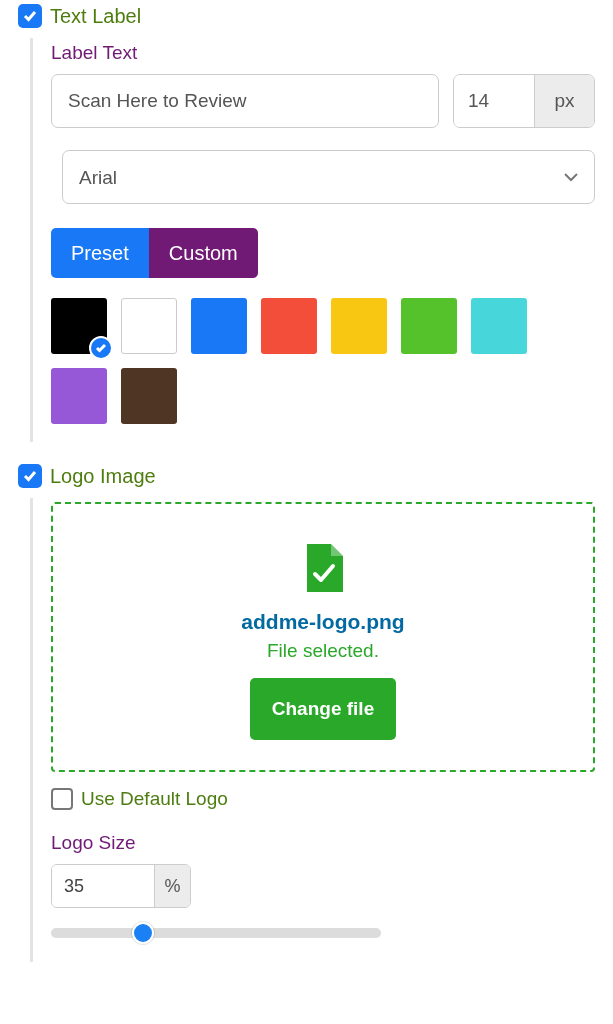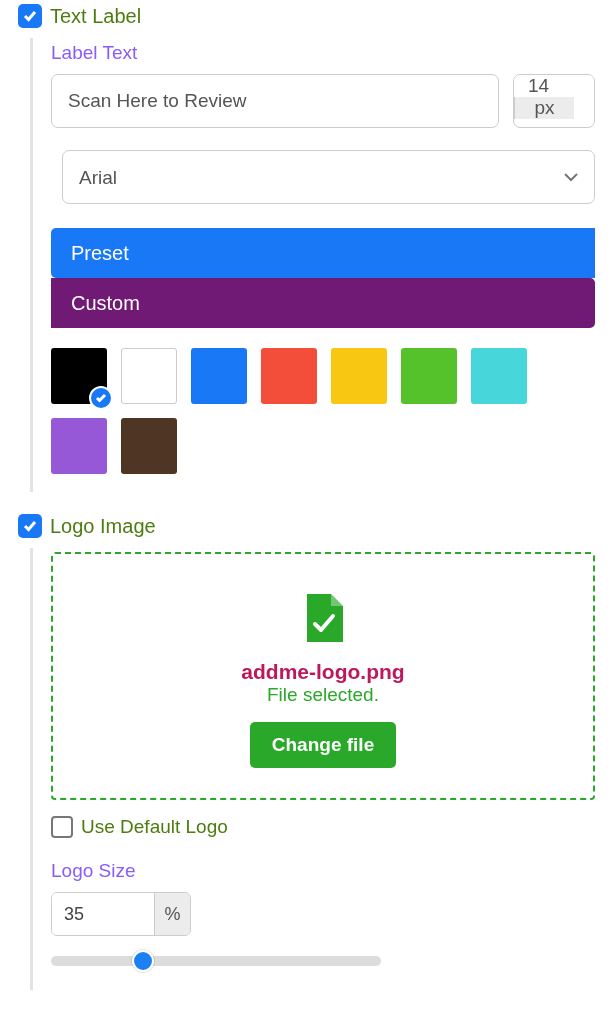--- a/index.html
+++ b/index.html
@@ -35,42 +35,41 @@
     font-size: 20px;
     color: #4d7c0f;
   }
   .section-body {
     border-left: 3px solid #e3e3e3;
     margin-left: 12px;
     padding: 4px 0 18px 18px;
   }
   .field-label {
     font-size: 19px;
-    color: #8b5cf6;
+    color: #701a75;
     margin-bottom: 10px;
   }
   .row { display: flex; gap: 14px; margin-bottom: 22px; }
   .text-input {
     flex: 1;
     height: 54px;
     border: 1px solid #ccc;
     border-radius: 7px;
     padding: 0 16px;
     font-size: 19px;
     color: #555;
     background: #fff;
     outline: none;
   }
   .size-group {
     display: flex;
     border: 1px solid #ccc;
     border-radius: 7px;
     overflow: hidden;
     height: 54px;
-    flex-direction: column;
   }
   .size-input {
     width: 80px;
     border: none;
     padding: 0 14px;
     font-size: 19px;
     color: #555;
     outline: none;
     background: #fff;
   }
@@ -106,21 +105,20 @@
     position: absolute;
     right: 16px;
     top: 50%;
     transform: translateY(-50%);
     pointer-events: none;
   }
   .chevron svg { stroke: #777; stroke-width: 2; fill: none; }
   .tab-group {
     display: flex;
     margin-bottom: 20px;
-    flex-direction: column;
   }
   .tab {
     height: 50px;
     padding: 0 20px;
     font-size: 20px;
     color: #fff;
     display: flex;
     align-items: center;
     cursor: pointer;
     border-radius: 5px 0 0 5px;
@@ -158,37 +156,38 @@
   .dropzone {
     border: 2px dashed #29a829;
     border-radius: 4px;
     background: #fff;
     padding: 40px 20px 30px 20px;
     text-align: center;
     margin-bottom: 16px;
   }
   .file-icon { margin-bottom: 14px; }
   .file-name {
-    color: #be185d;
+    color: #0369a1;
     font-size: 21px;
     font-weight: 700;
+    margin-bottom: 6px;
   }
   .file-status {
     color: #29a829;
     font-size: 19px;
     margin-bottom: 16px;
   }
   .change-btn {
     background: #29a829;
     color: #fff;
     border: none;
     border-radius: 5px;
     font-size: 19px;
     font-weight: 600;
-    padding: 12px 22px;
+    padding: 20px 22px;
     cursor: pointer;
   }
   .inline-check {
     display: flex;
     align-items: center;
     gap: 8px;
     margin-bottom: 22px;
   }
   .inline-check .box {
     width: 22px;

